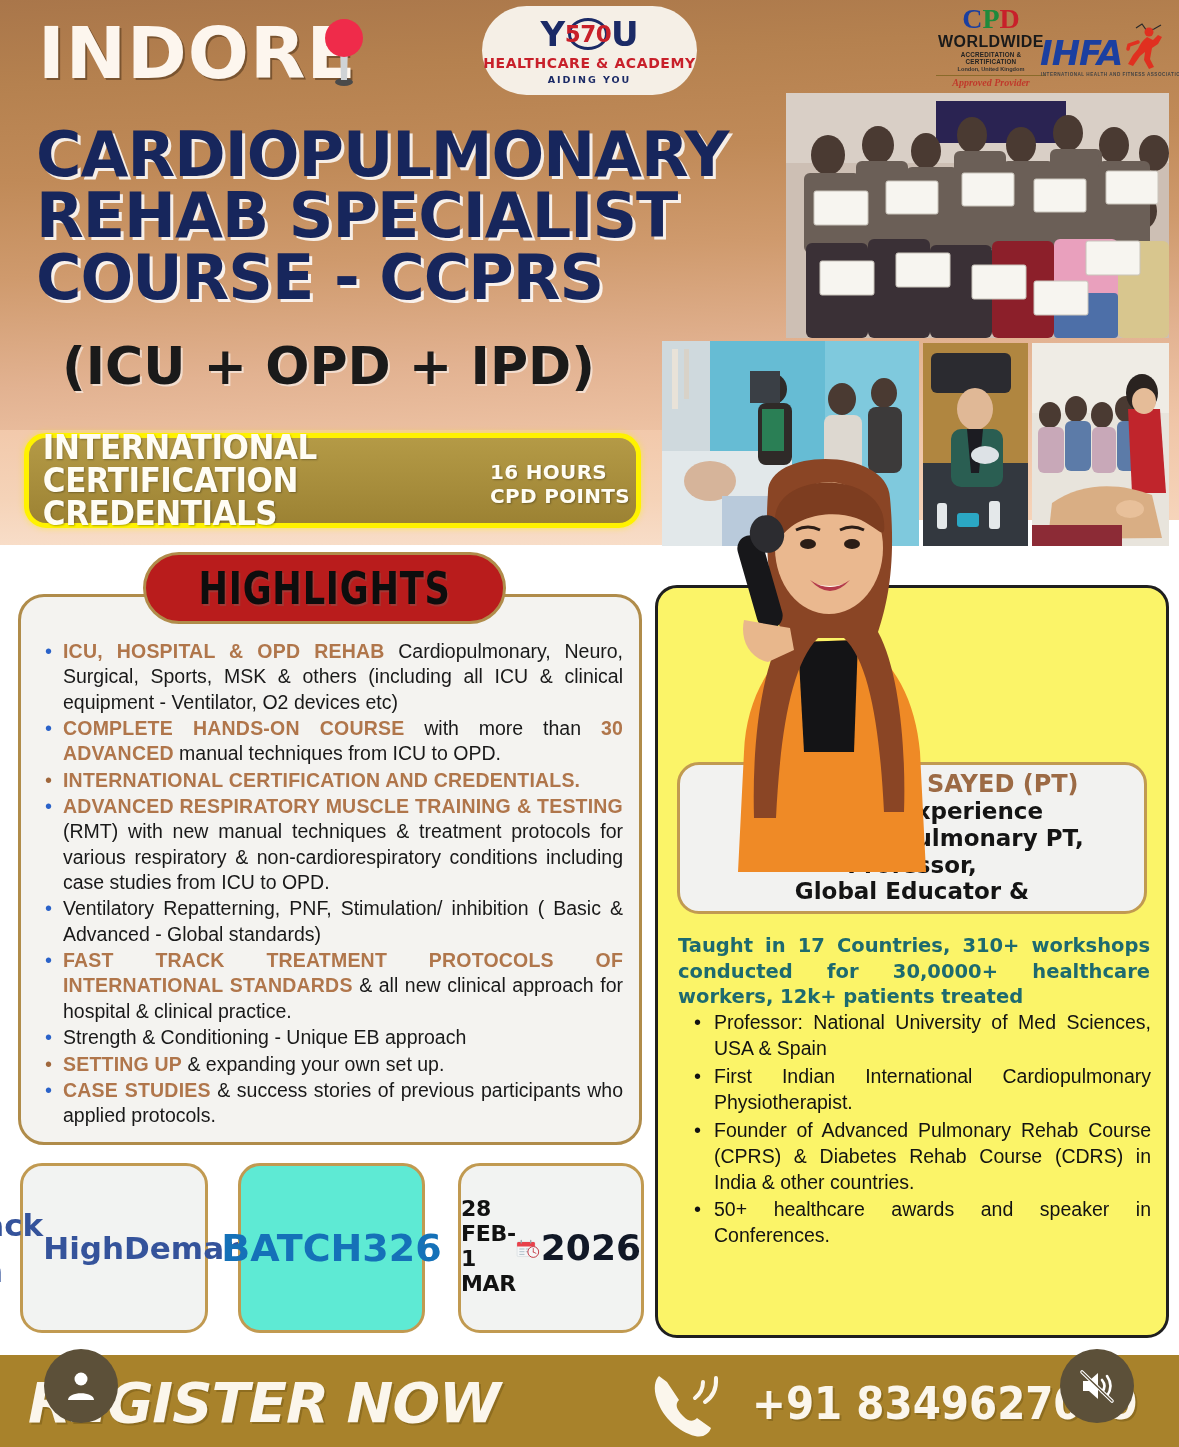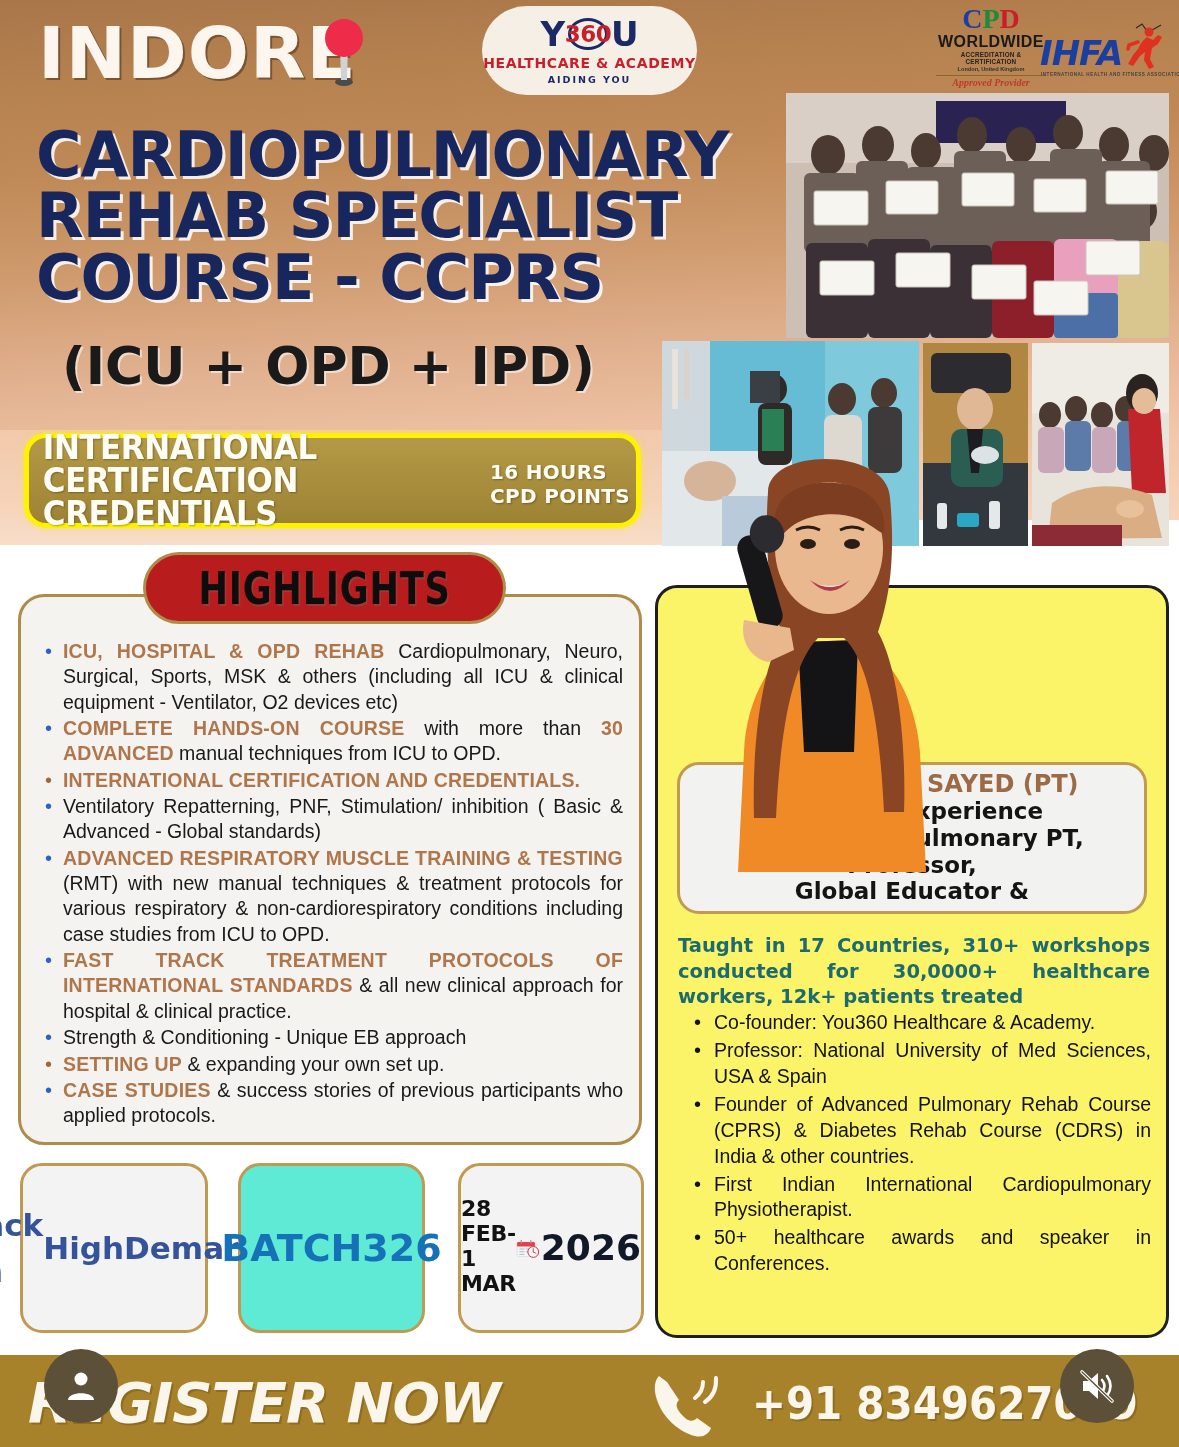--- a/index.html
+++ b/index.html
@@ -269,21 +269,21 @@
   <ellipse cx="21" cy="64" rx="9" ry="4" fill="#4a4a4a"></ellipse>
   <path d="M17 28 L25 28 L24 62 L18 62 Z" fill="#cfd3d6"></path>
   <circle cx="21" cy="20" r="19" fill="#ef2b4a"></circle>
 </svg>
 
 <div class="you-logo">
   <div class="you-row">
     <span class="you-y">Y</span>
     <span class="you-360">
       <span class="ring"></span>
-      <span class="num">360</span>
+      <span class="num">570</span>
     </span>
     <span class="you-u">U</span>
   </div>
   <div class="you-sub1">HEALTHCARE &amp; ACADEMY</div>
   <div class="you-sub2">AIDING YOU</div>
 </div>
 
 <div class="cpd">
   <div class="cpd-main">
     <span class="cpd-c">C</span><span class="cpd-p">P</span><span class="cpd-d">D</span>
@@ -455,22 +455,22 @@
 </svg>
 
 <div class="hl-pill">
   <span>HIGHLIGHTS</span>
 </div>
 <div class="hl-box">
   <ul class="hl-list" id="hl-list">
       <li class="b-blue"><b>ICU, HOSPITAL &amp; OPD REHAB</b> Cardiopulmonary, Neuro, Surgical, Sports, MSK &amp; others (including all ICU &amp; clinical equipment - Ventilator, O2 devices etc)</li>
       <li class="b-blue"><b>COMPLETE HANDS-ON COURSE</b> with more than <b>30 ADVANCED</b> manual techniques from ICU to OPD.</li>
       <li class="b-brown"><b>INTERNATIONAL CERTIFICATION AND CREDENTIALS.</b></li>
+      <li class="b-blue"><b>ADVANCED RESPIRATORY MUSCLE TRAINING &amp; TESTING</b> (RMT) with new manual techniques &amp; treatment protocols for various respiratory &amp; non-cardiorespiratory conditions including case studies from ICU to OPD.</li>
       <li class="b-blue">Ventilatory Repatterning, PNF, Stimulation/ inhibition ( Basic &amp; Advanced - Global standards)</li>
-      <li class="b-blue"><b>ADVANCED RESPIRATORY MUSCLE TRAINING &amp; TESTING</b> (RMT) with new manual techniques &amp; treatment protocols for various respiratory &amp; non-cardiorespiratory conditions including case studies from ICU to OPD.</li>
       <li class="b-blue"><b>FAST TRACK TREATMENT PROTOCOLS OF INTERNATIONAL STANDARDS</b> &amp; all new clinical approach for hospital &amp; clinical practice.</li>
       <li class="b-blue">Strength &amp; Conditioning - Unique EB approach</li>
       <li class="b-brown"><b>SETTING UP</b> &amp; expanding your own set up.</li>
       <li class="b-blue"><b>CASE STUDIES</b> &amp; success stories of previous participants who applied protocols.</li>
     </ul>
 </div>
 
 <div class="badge badge-demand">
   <span>Back on</span>
   <span>High</span>
@@ -509,24 +509,23 @@
 
 <div class="doc-name-card">
   <div class="doc-name">DR. SAMANA SAYED (PT)</div>
   <div class="doc-line">16 years experience</div>
   <div class="doc-line">Chief Cardiopulmonary PT, Professor,</div>
   <div class="doc-line">Global Educator &amp;</div>
 </div>
 
 <div class="doc-stats">Taught in 17 Countries, 310+ workshops conducted for 30,0000+ healthcare workers, 12k+ patients treated</div>
 <ul class="doc-list" id="doc-list">
-    <li>Co-founder: You360 Healthcare &amp; Academy.</li>
     <li>Professor: National University of Med Sciences, USA &amp; Spain</li>
+    <li>First Indian International Cardiopulmonary Physiotherapist.</li>
     <li>Founder of Advanced Pulmonary Rehab Course (CPRS) &amp; Diabetes Rehab Course (CDRS) in India &amp; other countries.</li>
-    <li>First Indian International Cardiopulmonary Physiotherapist.</li>
     <li>50+ healthcare awards and speaker in Conferences.</li>
   </ul>
 
 <div class="reg-bar"></div>
 <div class="reg-text">REGISTER NOW</div>
 <svg class="phone-icon" width="82" height="74" viewBox="0 0 82 74">
   <path d="M14 8 C10 12 8 20 12 32 C18 50 34 64 50 68 C58 70 64 66 66 60 L52 50 C48 54 44 54 38 48 C31 41 30 36 34 32 L22 14 Z" fill="#fbf6ec"></path>
   <g stroke="#fbf6ec" stroke-width="4" fill="none" stroke-linecap="round">
     <path d="M50 30 Q58 24 58 14"></path>
     <path d="M60 34 Q72 26 71 10"></path>

